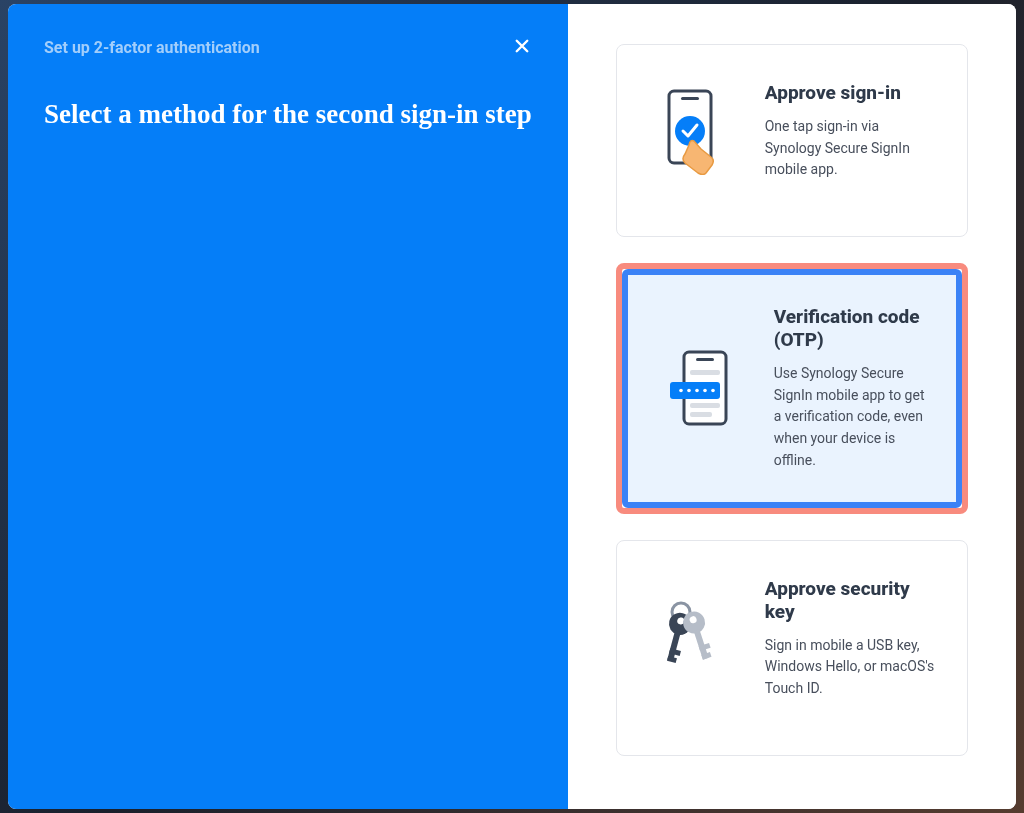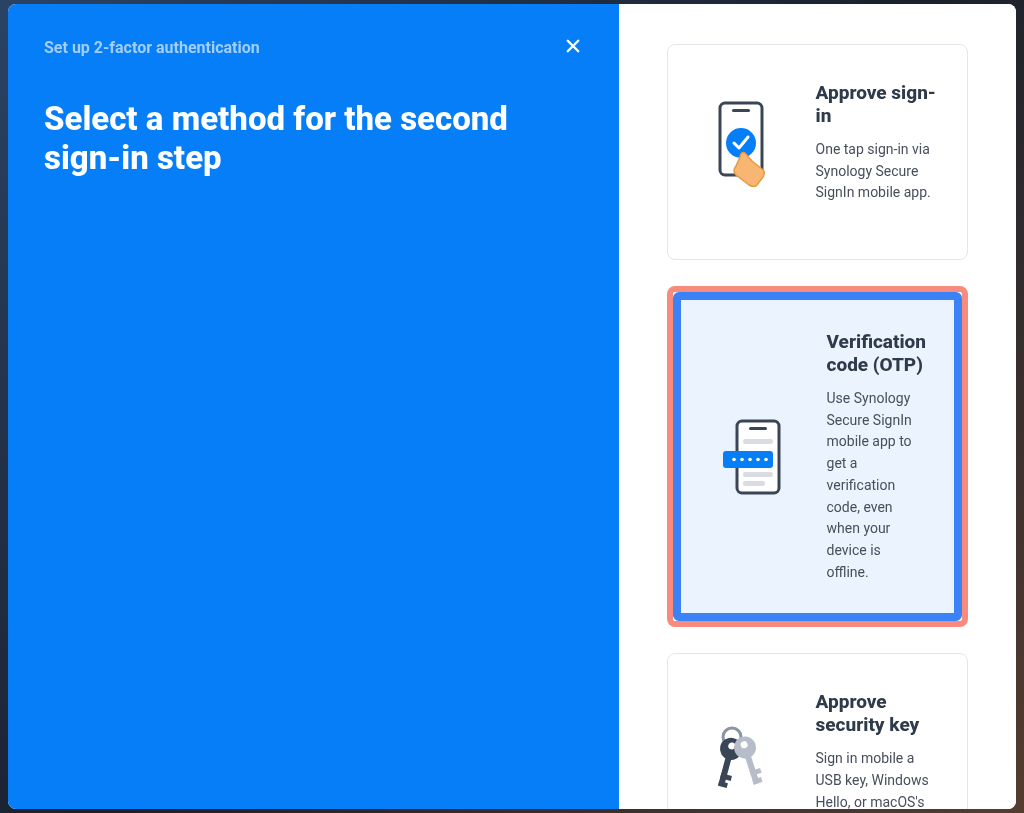--- a/index.html
+++ b/index.html
@@ -33,22 +33,23 @@
       position: relative;
     }
     .dialog-header-label {
       color: #a2cefb;
       font-size: 16px;
       font-weight: 700;
       margin-bottom: 42px;
     }
     .dialog-title {
       color: #ffffff;
-      font-size: 33px;
+      font-size: 27px;
       font-weight: 800;
+      font-family: Liberation Serif, serif;
     }
     .close-btn {
       position: absolute;
       top: 28px;
       right: 32px;
       width: 28px;
       height: 28px;
       cursor: pointer;
       display: flex;
       align-items: center;
@@ -72,21 +73,21 @@
       margin-bottom: 26px;
       cursor: pointer;
       background: #ffffff;
     }
     .option-card.highlighted {
       border: 6px solid #f88b7e;
       padding: 30px 24px 30px 36px;
       margin-bottom: 26px;
     }
     .option-card.highlighted .option-inner {
-      border: 8px solid #3b82f6;
+      border: 6px solid #3b82f6;
       background: #eaf3fe;
       border-radius: 6px;
       padding: 30px 28px 30px 40px;
       margin: -30px -24px -30px -36px;
       display: flex;
       align-items: center;
       width: calc(100% + 60px);
     }
     .option-inner {
       display: flex;

